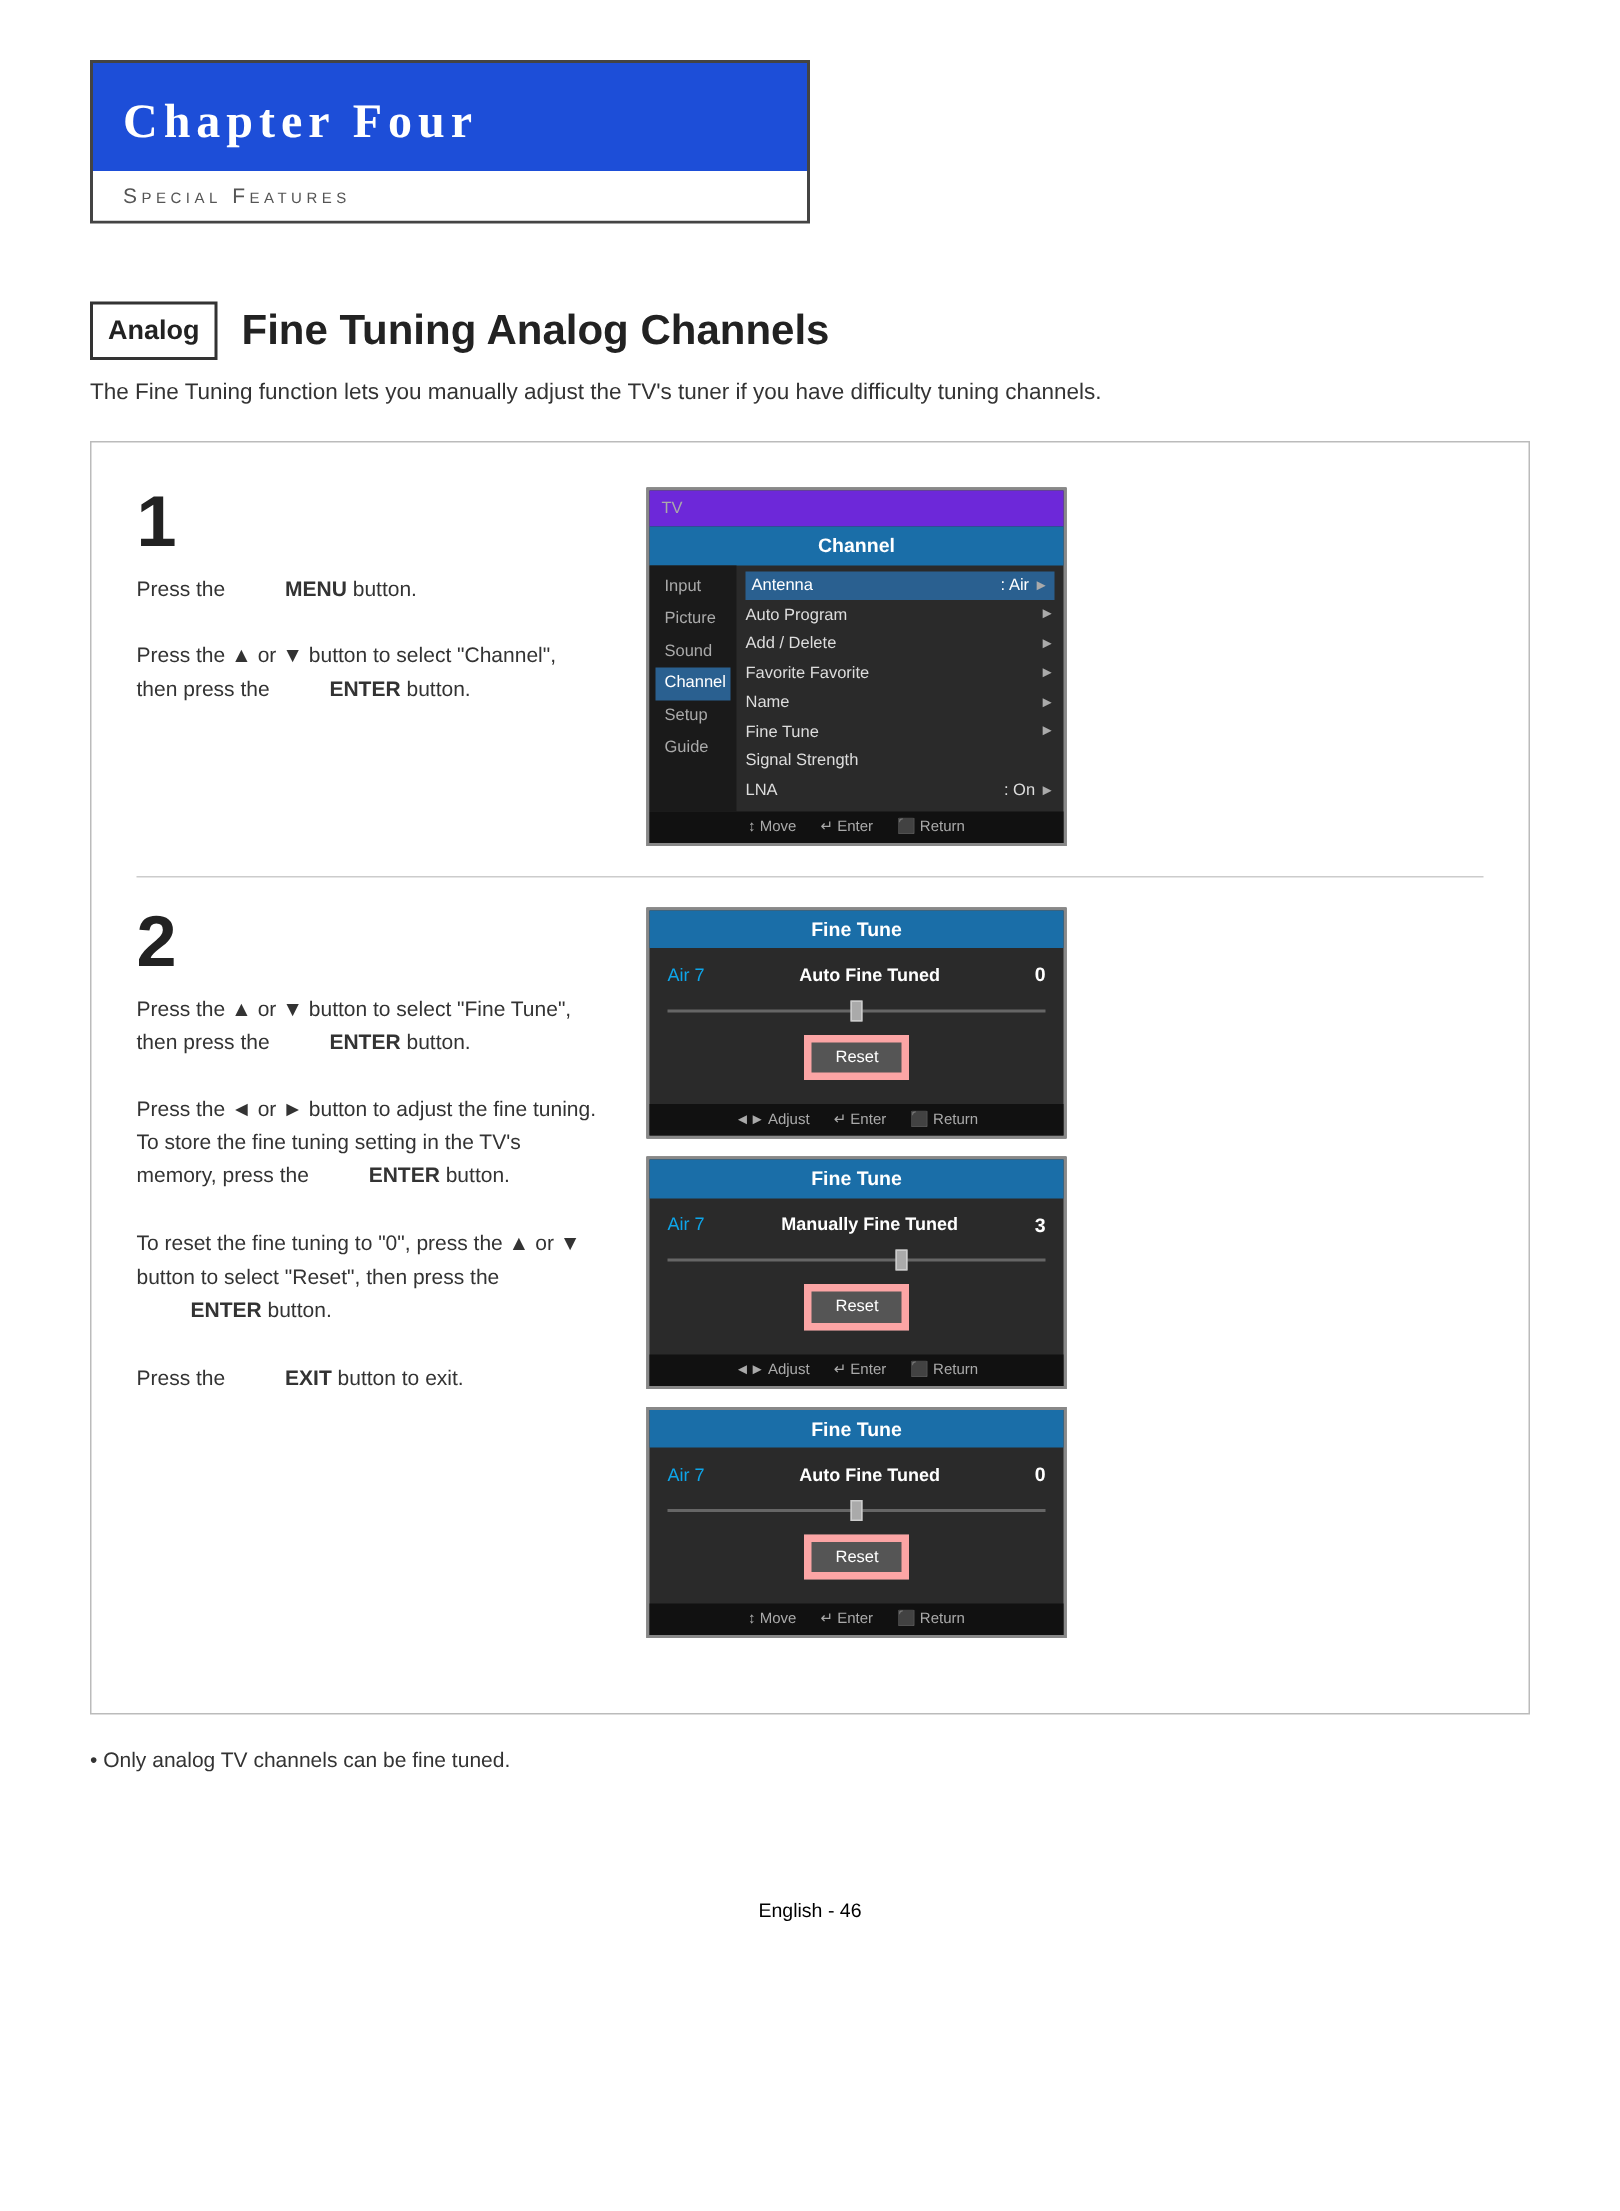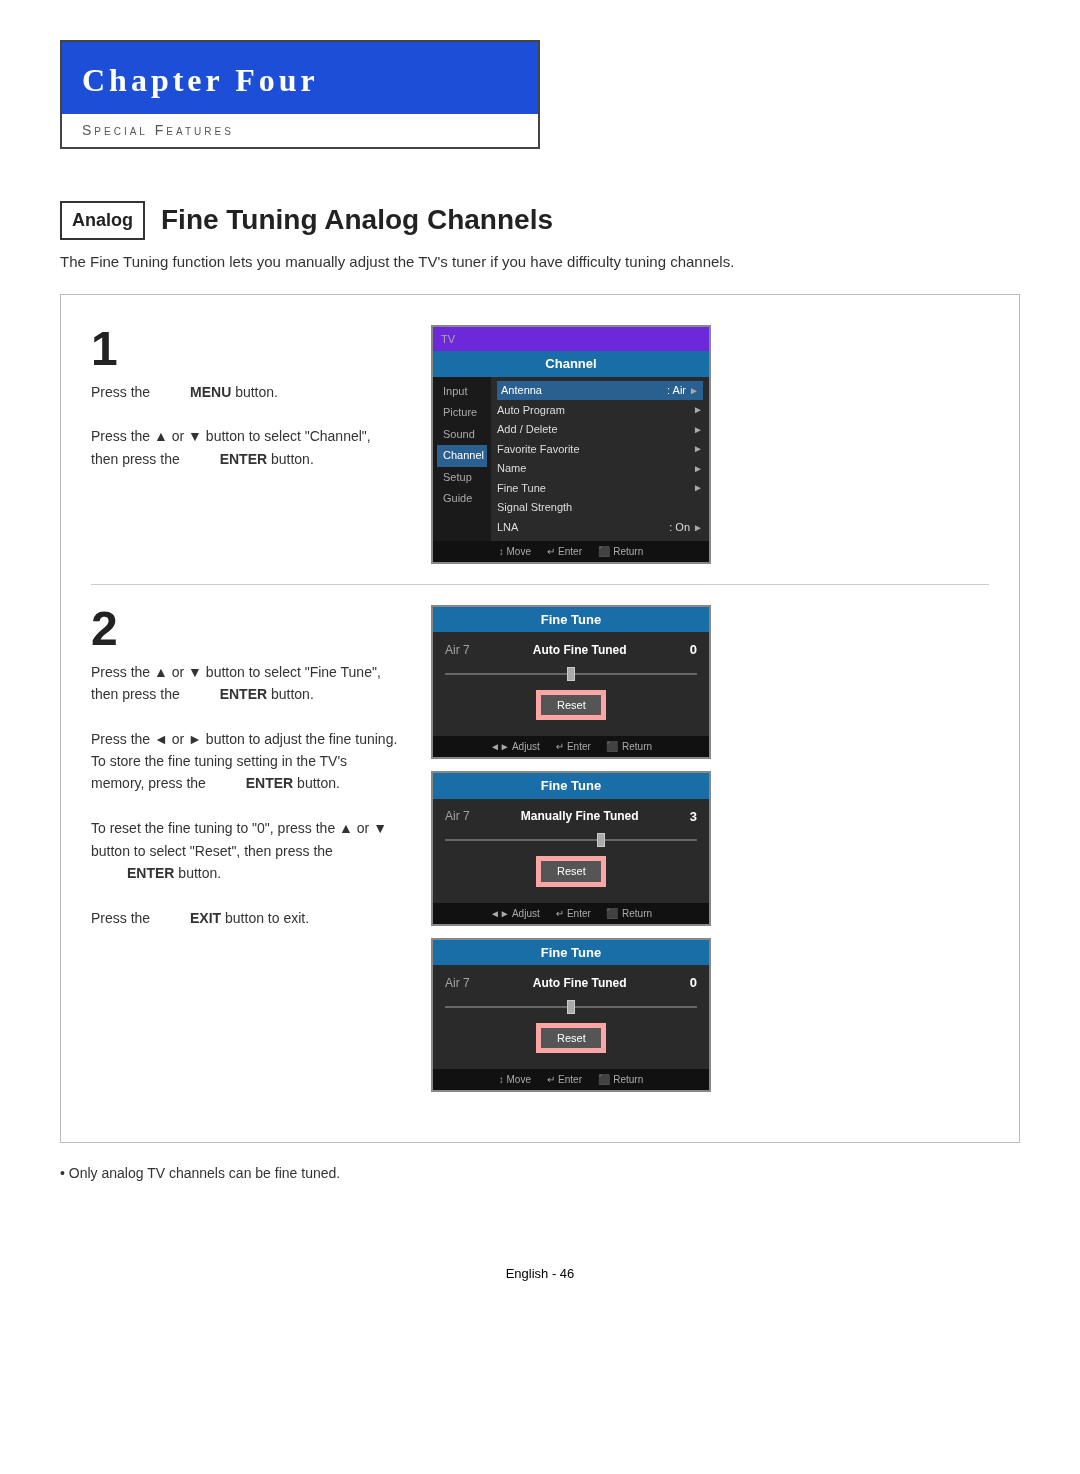--- a/index.html
+++ b/index.html
@@ -216,21 +216,21 @@
       padding: 8px 12px;
     }
     .fine-tune-row {
       display: flex;
       justify-content: space-between;
       align-items: center;
       margin-bottom: 6px;
       font-size: 12px;
     }
     .fine-tune-label {
-      color: #a3a3a3;
+      color: #0ea5e9;
       text-align: right;
     }
     .fine-tune-type {
       color: #fff;
       font-weight: bold;
     }
     .fine-tune-value {
       color: #fff;
       font-weight: bold;
       font-size: 13px;

